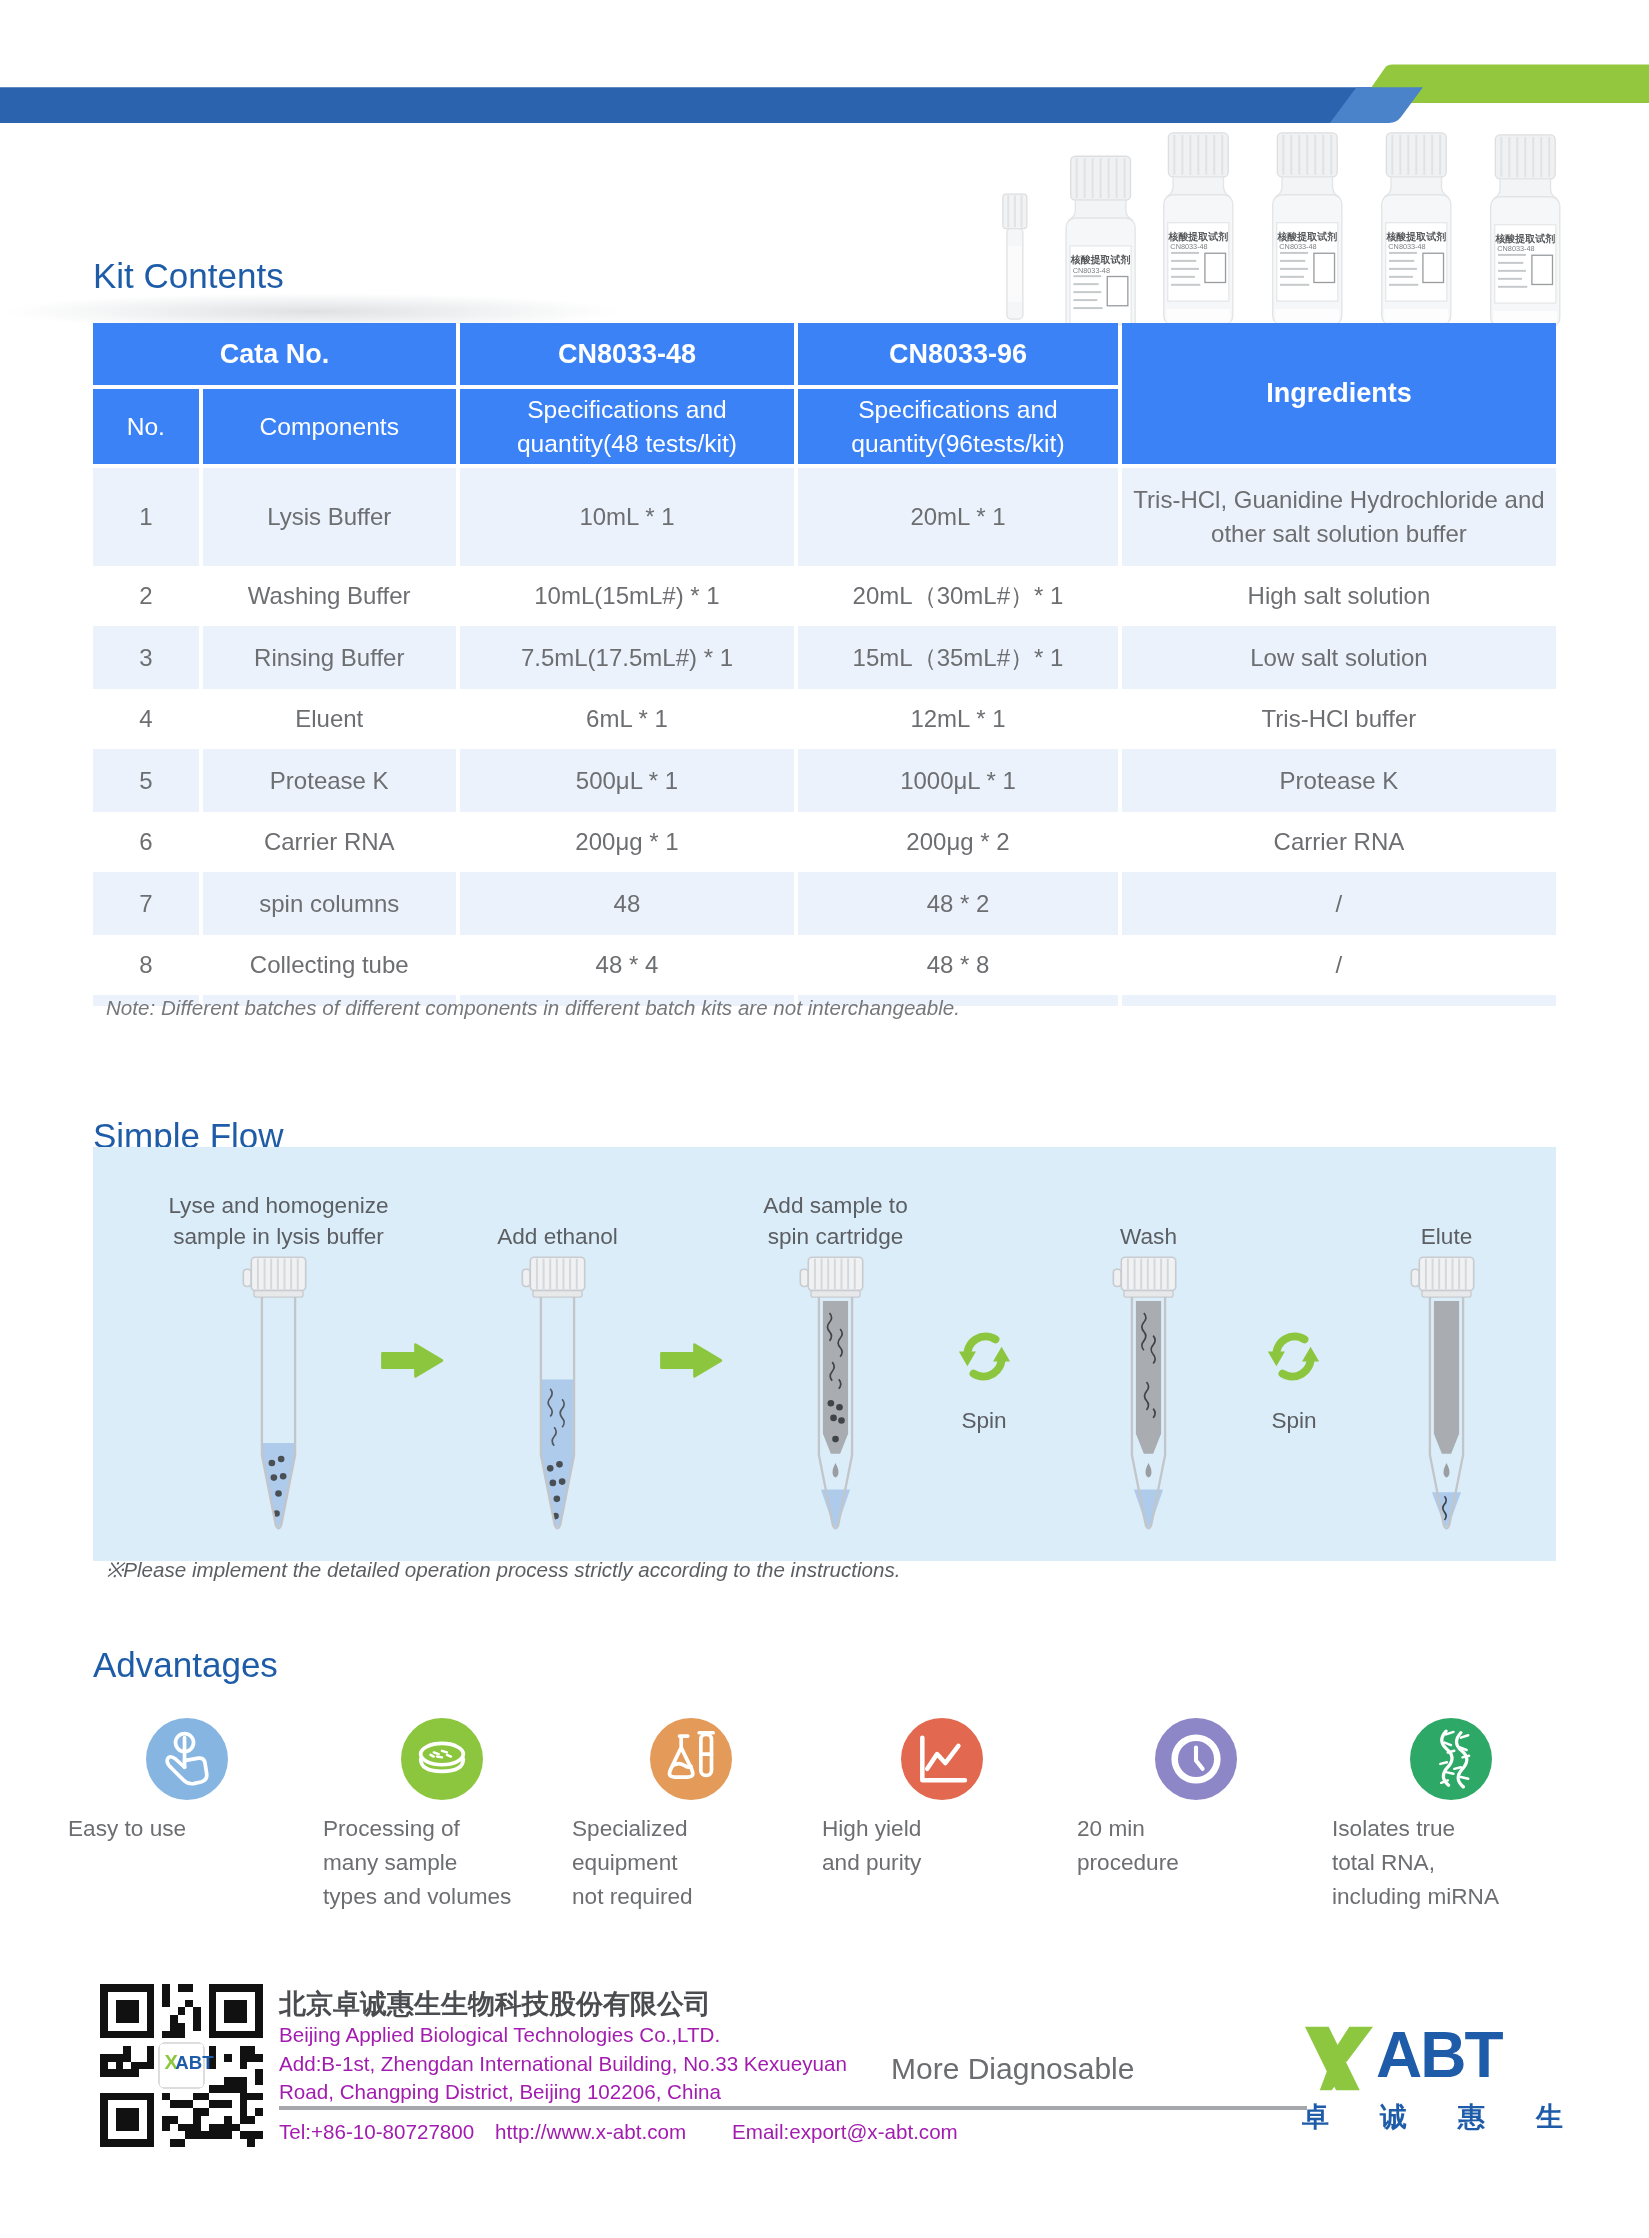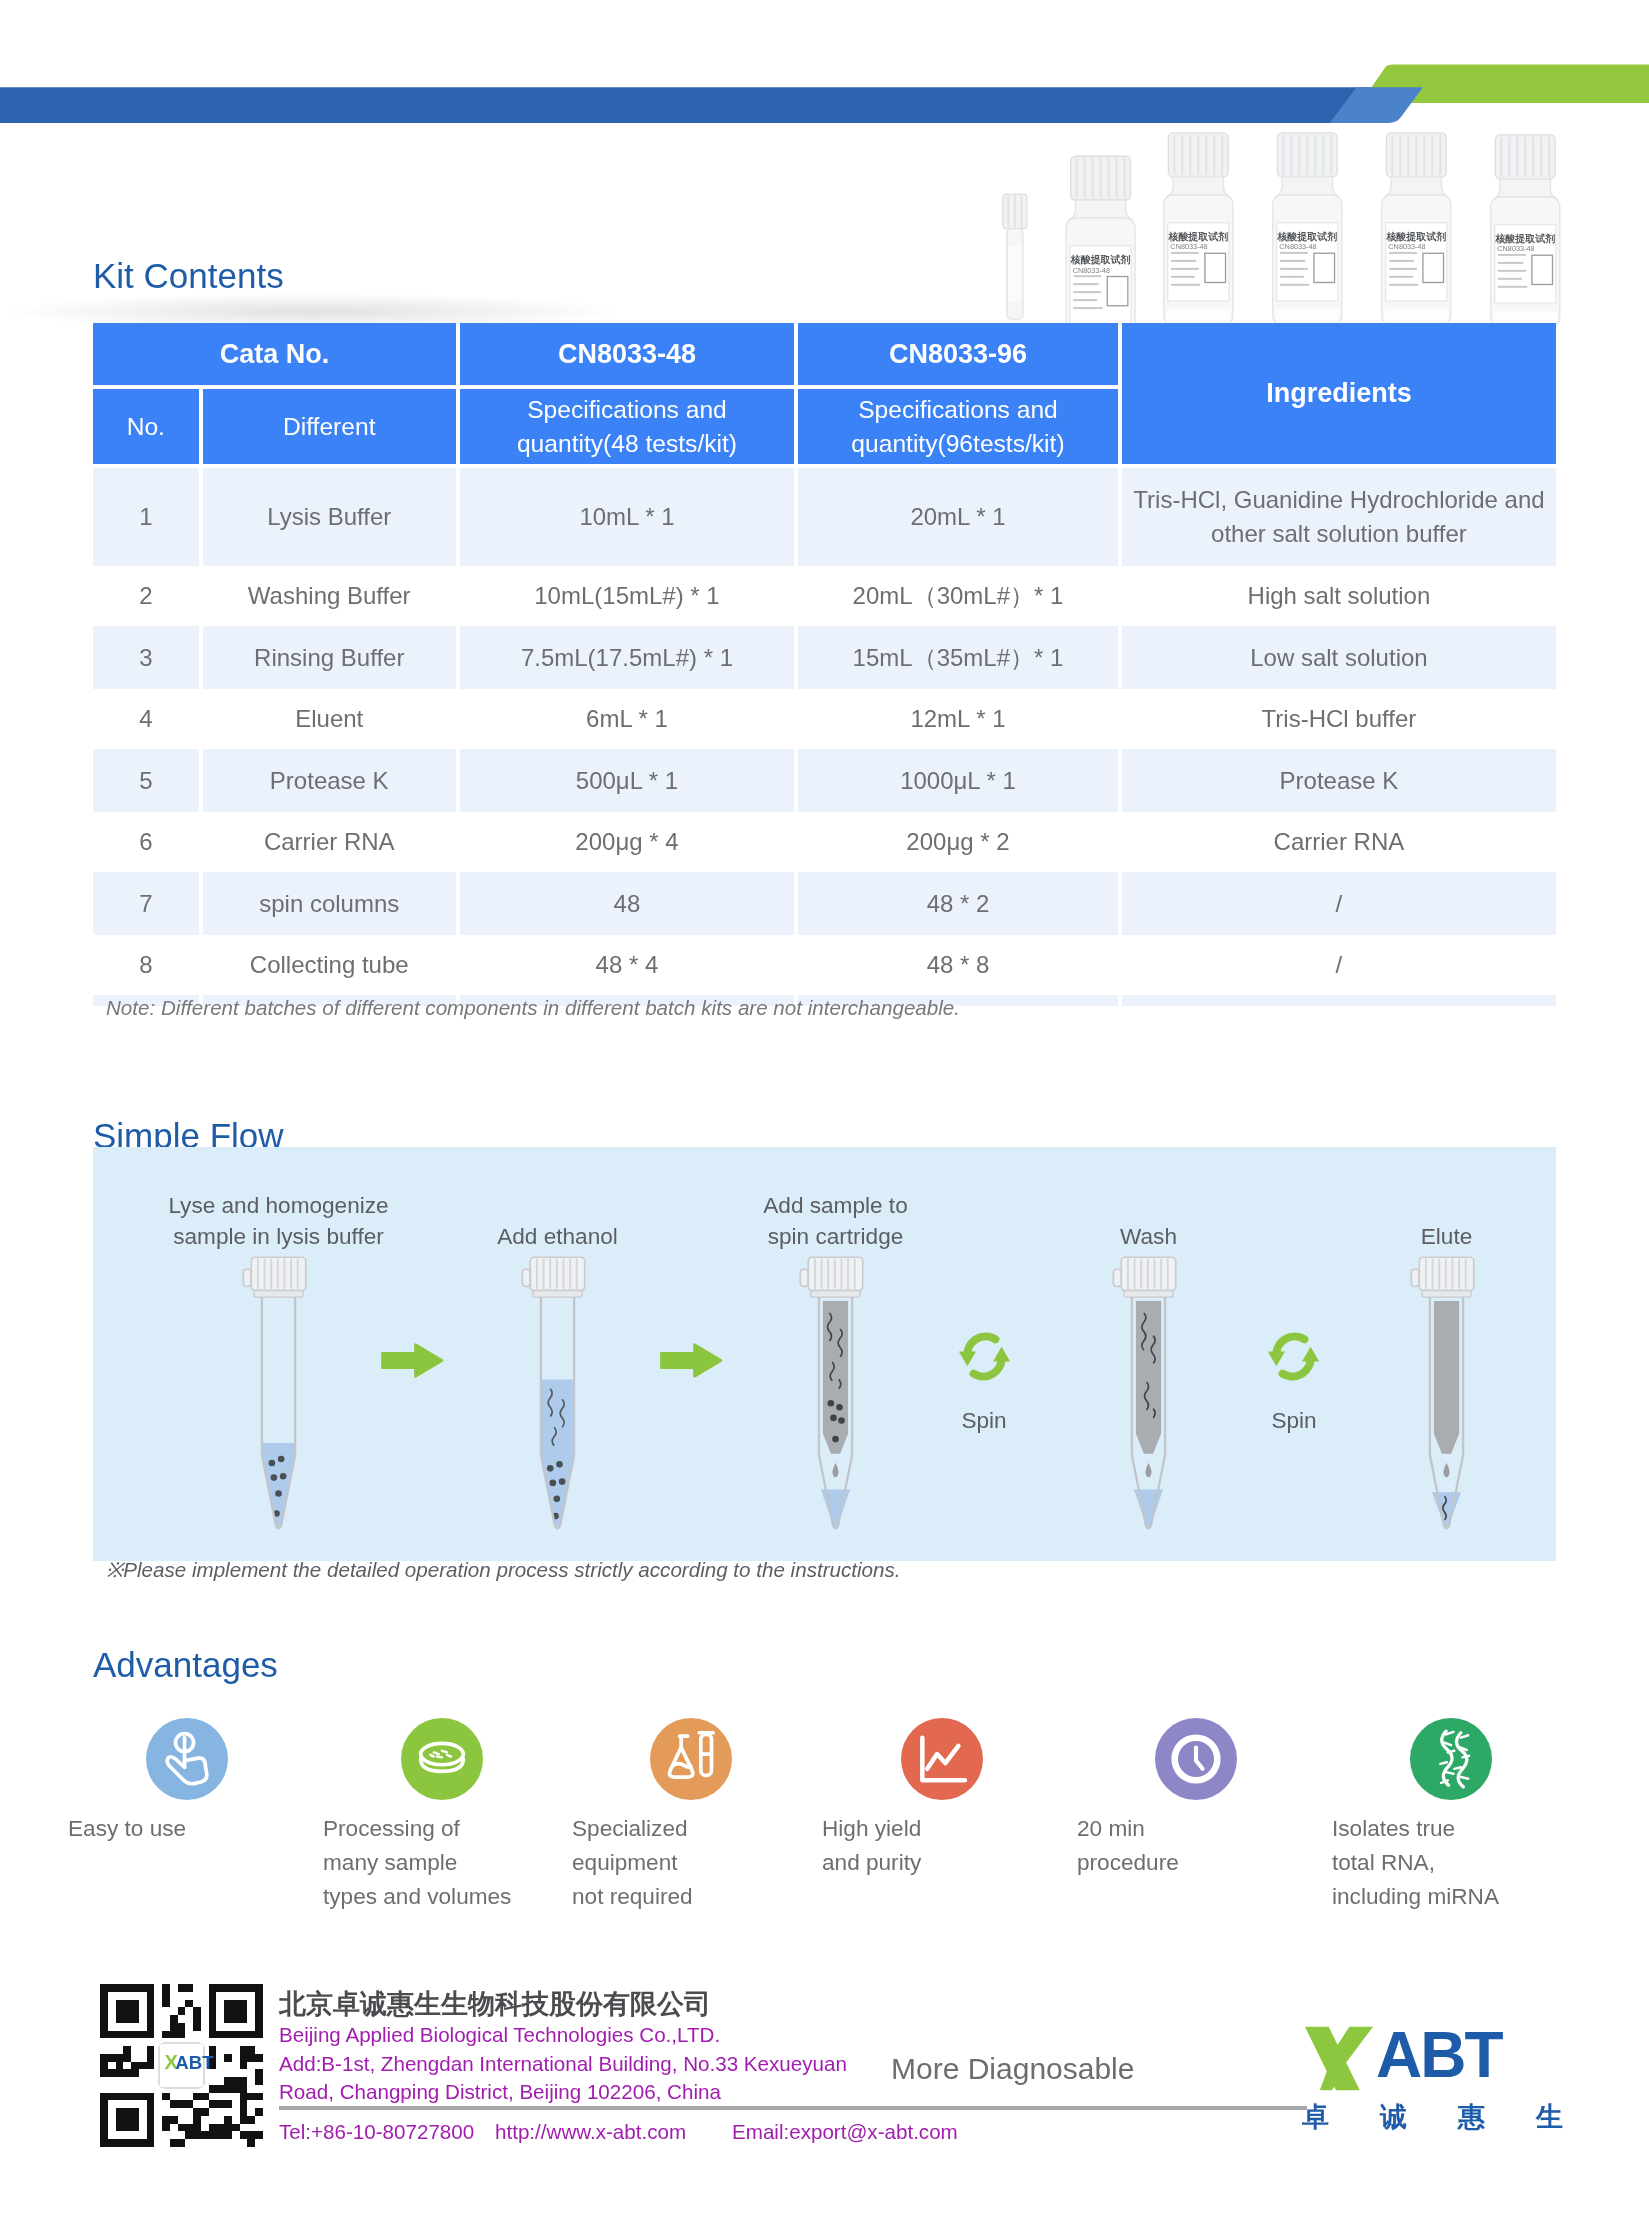--- a/index.html
+++ b/index.html
@@ -116,21 +116,21 @@
     </colgroup>
     <tbody>
         <tr style="height:62px;">
       <td class="hd hd-b" colspan="2">Cata No.</td>
       <td class="hd hd-b">CN8033-48</td>
       <td class="hd hd-b">CN8033-96</td>
       <td class="hd hd-b" rowspan="2">Ingredients</td>
     </tr>
     <tr style="height:75px;">
       <td class="hd">No.</td>
-      <td class="hd">Different</td>
+      <td class="hd">Components</td>
       <td class="hd">Specifications and quantity(48 tests/kit)</td>
       <td class="hd">Specifications and quantity(96tests/kit)</td>
     </tr>
     <tr class="light" style="height:98px;">
       <td class="body-cell">1</td>
       <td class="body-cell">Lysis Buffer</td>
       <td class="body-cell">10mL * 1</td>
       <td class="body-cell">20mL * 1</td>
       <td class="body-cell">Tris-HCl, Guanidine Hydrochloride and other salt solution buffer</td>
     </tr>
@@ -158,21 +158,21 @@
     <tr class="light" style="height:63px;">
       <td class="body-cell">5</td>
       <td class="body-cell">Protease K</td>
       <td class="body-cell">500μL * 1</td>
       <td class="body-cell">1000μL * 1</td>
       <td class="body-cell">Protease K</td>
     </tr>
     <tr class="white" style="height:52px;">
       <td class="body-cell">6</td>
       <td class="body-cell">Carrier RNA</td>
-      <td class="body-cell">200μg * 4</td>
+      <td class="body-cell">200μg * 1</td>
       <td class="body-cell">200μg * 2</td>
       <td class="body-cell">Carrier RNA</td>
     </tr>
     <tr class="light" style="height:63px;">
       <td class="body-cell">7</td>
       <td class="body-cell">spin columns</td>
       <td class="body-cell">48</td>
       <td class="body-cell">48 * 2</td>
       <td class="body-cell">/</td>
     </tr>

